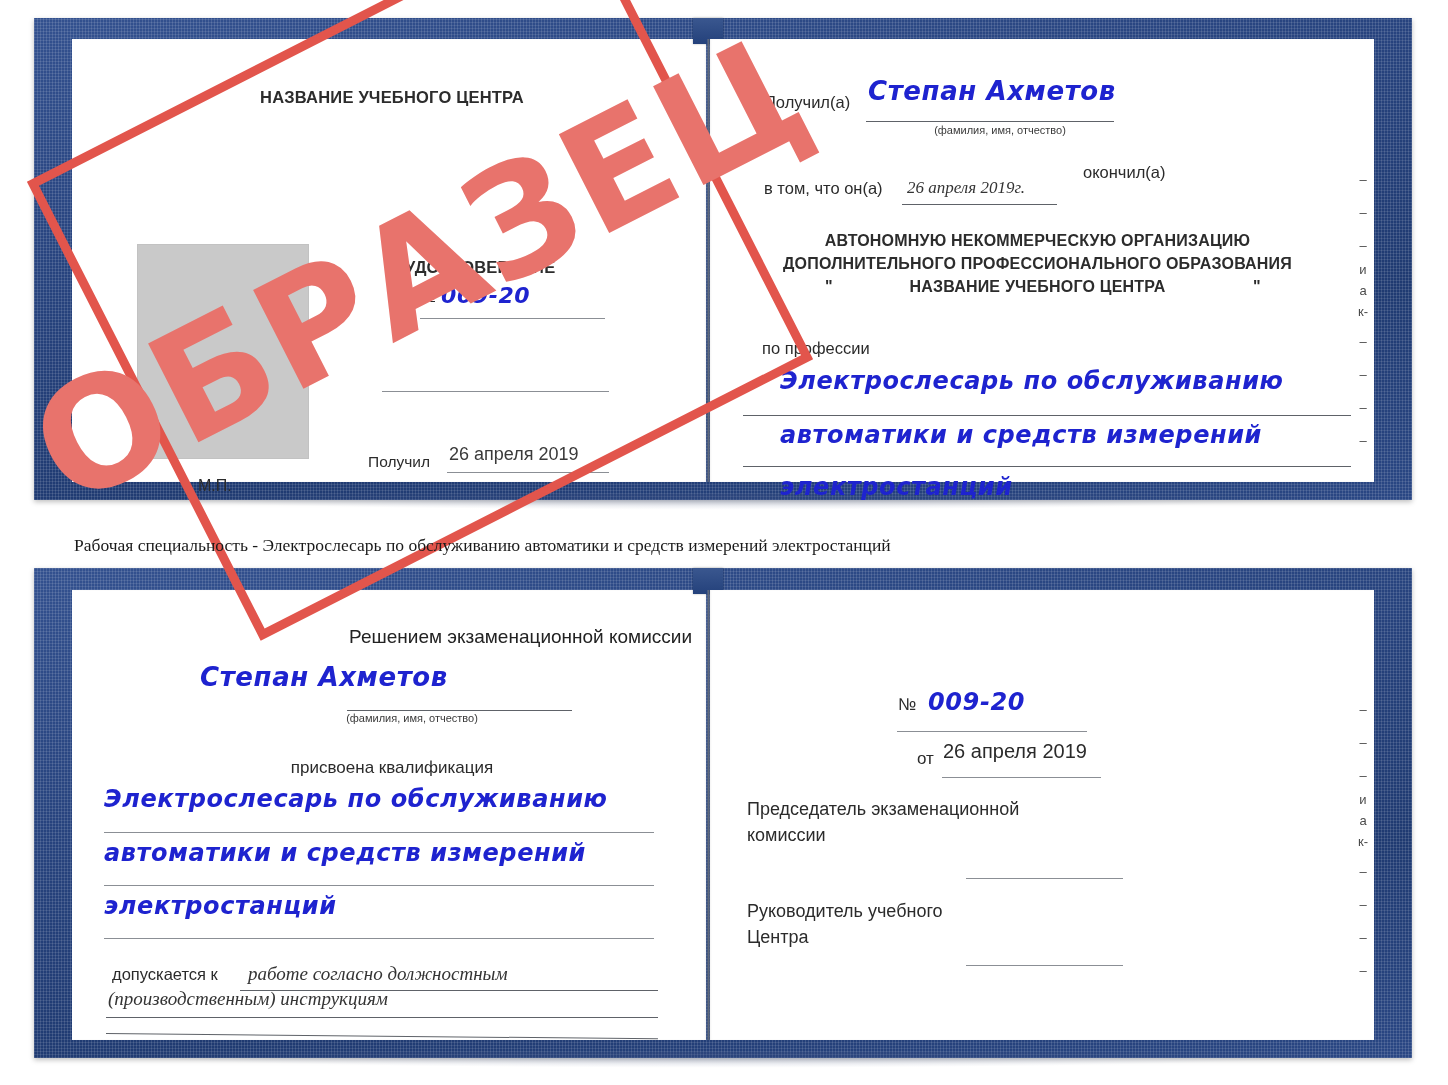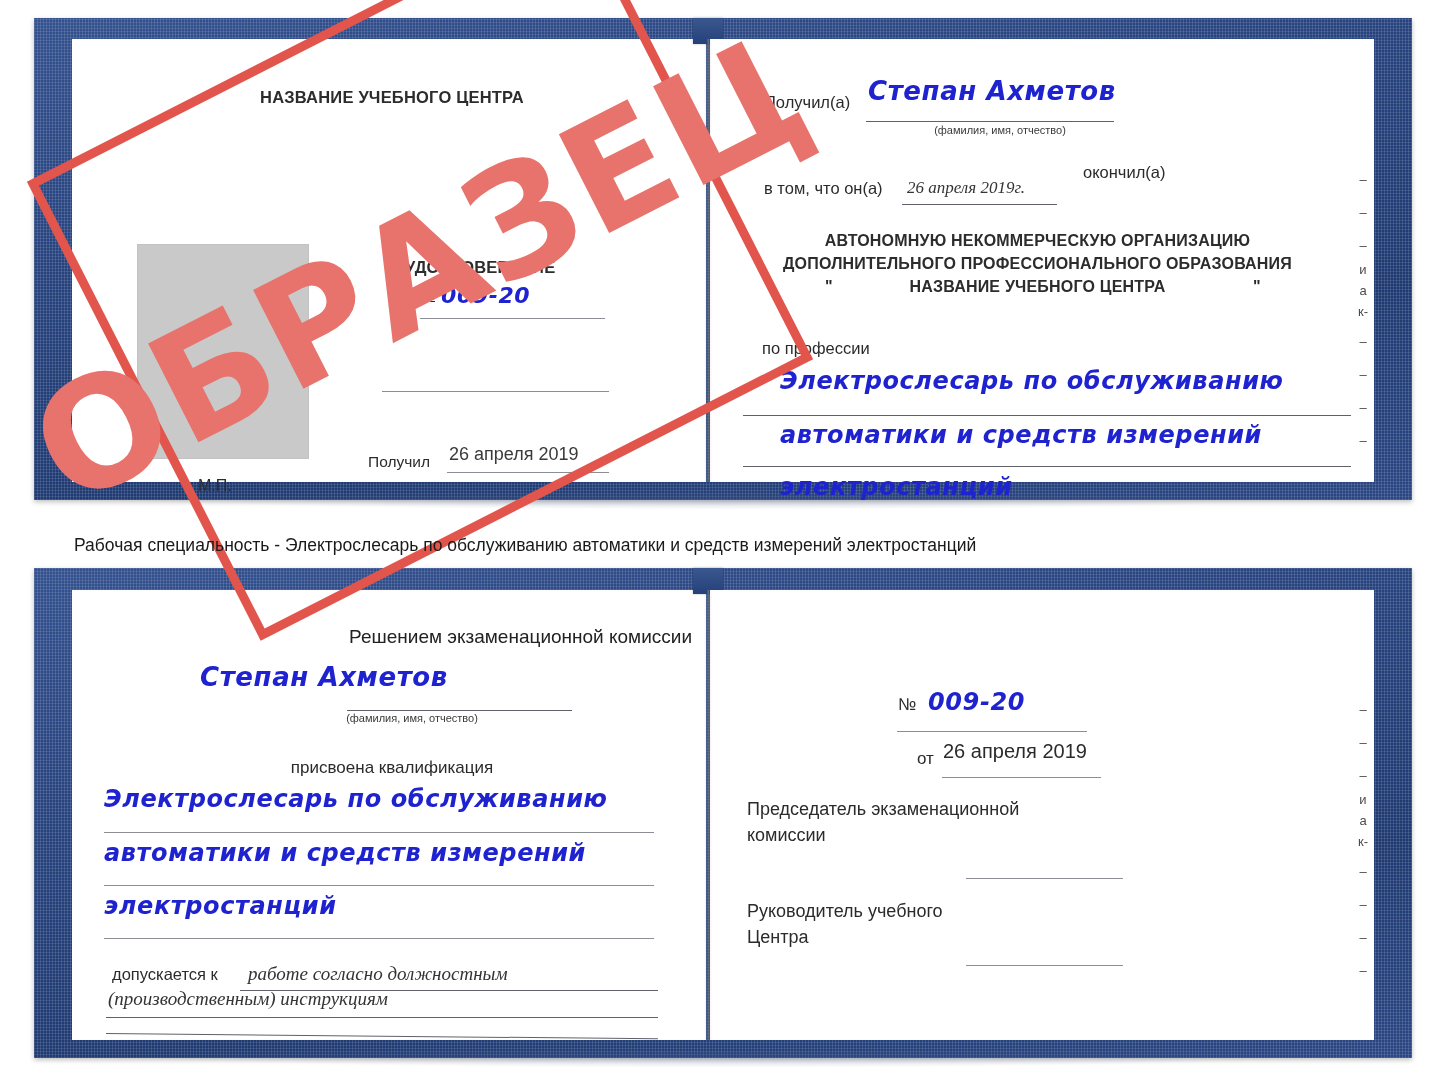--- a/index.html
+++ b/index.html
@@ -134,21 +134,21 @@
     font-family: "Liberation Sans", sans-serif;
     font-size: 13px;
     color: #4a4a4a;
     line-height: 1.0;
   }
   .sliver span { display:block; }
 
   
   .caption {
     position: absolute;
-    font-family: Liberation Sans, sans-serif;
+    font-family: Liberation Serif, serif;
     font-size: 17.5px;
     color: #1a1a1a;
     line-height: 1.38;
     z-index: 50;
   }
 
   .centered { text-align: center; }
   .nowrap { white-space: nowrap; }
 </style>
 </head>

